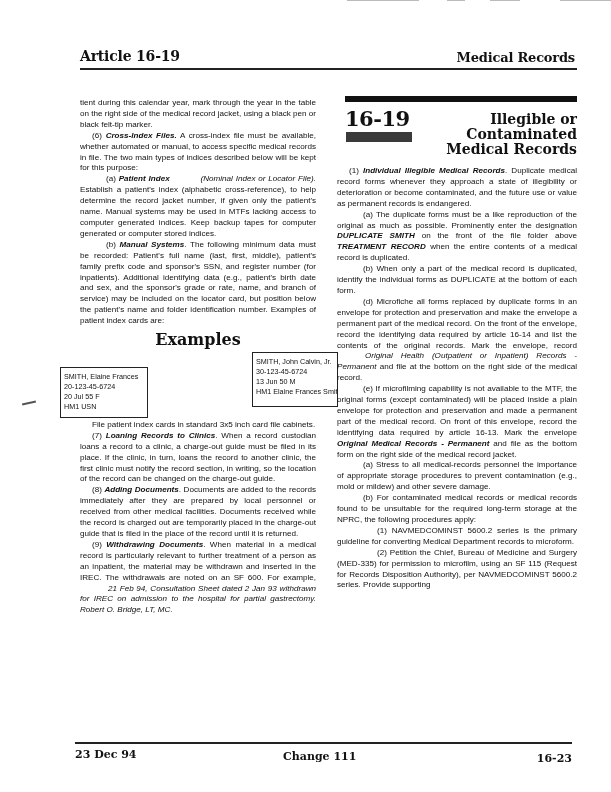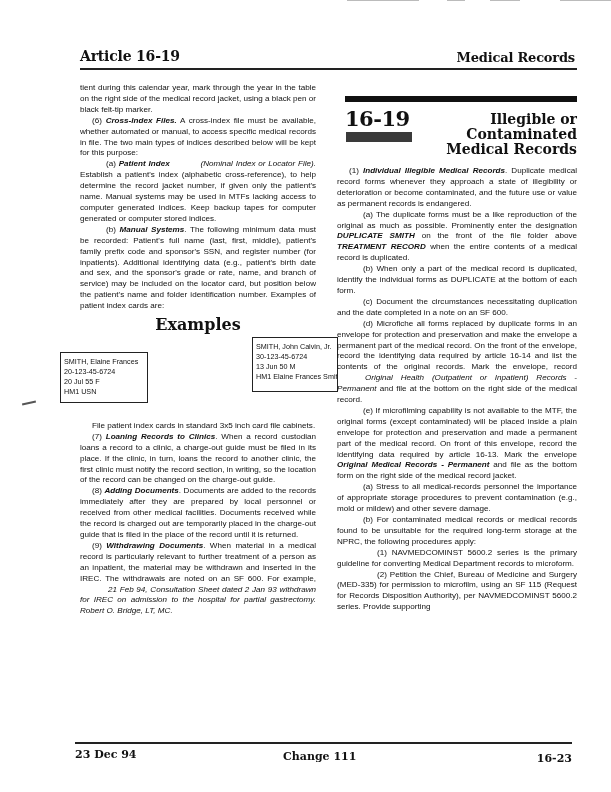--- a/index.html
+++ b/index.html
@@ -14,21 +14,21 @@
   .hdr-rule { position: absolute; left: 80px; top: 68px; width: 497px; height: 1.5px; background: #222; }
 
   .col { position: absolute; font-size: 8.1px; line-height: 10.9px; text-align: justify; }
   .col p { margin: 0; }
   .col .i1 { text-indent: 12px; }
   .col .i2 { text-indent: 26px; }
   .col .i3 { text-indent: 40px; }
   .bi { font-weight: bold; font-style: italic; }
   .it { font-style: italic; padding-left: 28px; }
 
-  #left-col { left: 80px; top: 83px; width: 236px; }
+  #left-col { left: 80px; top: 98px; width: 236px; }
   #right-col { left: 337px; top: 166px; width: 240px; }
 
   .examples-title { text-align: center; font-size: 16px; margin: 8px 0 6px 0; text-indent: 0; }
   .cards { display: flex; justify-content: space-between; margin: 0 -22px 0 -8px; }
   .card { border: 1.2px solid #222; font-size: 7.2px; line-height: 10px; padding: 4px 3px; text-align: left; text-indent: 0; white-space: nowrap; }
   .card-1 { width: 80px; height: 41px; margin-left: -12px; margin-top: 15px; }
   .card-2 { width: 78px; height: 45px; overflow: hidden; }
 
   .bar-top { position: absolute; left: 345px; top: 96px; width: 232px; height: 6px; background: #111; }
   .art-num { position: absolute; left: 345px; top: 106px; font-size: 21px; letter-spacing: -0.5px; }
@@ -74,21 +74,21 @@
       <div>HM1 USN</div>
     </div>
     <div class="card card-2">
       <div>SMITH, John Calvin, Jr.</div>
       <div>30-123-45-6724</div>
       <div>13 Jun 50     M</div>
       <div>HM1 Elaine Frances Smith</div>
     </div>
   </div>
 
-  <p class="i1" style="margin-top:18px;">File patient index cards in standard 3x5 inch card file cabinets.</p>
+  <p class="i1" style="margin-top:2px;">File patient index cards in standard 3x5 inch card file cabinets.</p>
 
   <p class="i1"><span>(7)</span> <span class="bi">Loaning Records to Clinics</span><span>. When a record custodian loans a record to a clinic, a charge-out guide must be filed in its place. If the clinic, in turn, loans the record to another clinic, the first clinic must notify the record section, in writing, so the location of the record can be changed on the charge-out guide.</span></p>
 
   <p class="i1"><span>(8)</span> <span class="bi">Adding Documents</span><span>. Documents are added to the records immediately after they are prepared by local personnel or received from other medical facilities. Documents received while the record is charged out are temporarily placed in the charge-out guide that is filed in the place of the record until it is returned.</span></p>
 
   <p class="i1"><span>(9)</span> <span class="bi">Withdrawing Documents</span><span>. When material in a medical record is particularly relevant to further treatment of a person as an inpatient, the material may be withdrawn and inserted in the IREC. The withdrawals are noted on an SF 600. For example, </span><span class="it">21 Feb 94, Consultation Sheet dated 2 Jan 93 withdrawn for IREC on admission to the hospital for partial gastrectomy. Robert O. Bridge, LT, MC.</span></p>
 </div>
 
 <div class="bar-top"></div>
 <div class="art-num serif-b">16-19</div>
@@ -98,21 +98,20 @@
   <div>Contaminated</div>
   <div>Medical Records</div>
 </div>
 
 <div id="right-col" class="col sans">
   <p class="i1"><span>(1)</span> <span class="bi">Individual Illegible Medical Records</span><span>. Duplicate medical record forms whenever they approach a state of illegibility or deterioration or become contaminated, and the future use or value as permanent records is endangered.</span></p>
 
   <p class="i2"><span>(a) The duplicate forms must be a like reproduction of the original as much as possible. Prominently enter the designation </span><span class="bi">DUPLICATE SMITH</span><span> on the front of the file folder above </span><span class="bi">TREATMENT RECORD</span><span> when the entire contents of a medical record is duplicated.</span></p>
 
   <p class="i2">(b) When only a part of the medical record is duplicated, identify the individual forms as DUPLICATE at the bottom of each form.</p>
-  <p class="i2">(c) Document the circumstances necessitating duplication and the date completed in a note on an SF 600.</p>
 
   <p class="i2"><span>(d) Microfiche all forms replaced by duplicate forms in an envelope for protection and preservation and make the envelope a permanent part of the medical record. On the front of the envelope, record the identifying data required by article 16-14 and list the contents of the original records. Mark the envelope, record </span><span class="it">Original Health (Outpatient or Inpatient) Records - Permanent</span><span> and file at the bottom on the right side of the medical record.</span></p>
 
   <p class="i2"><span>(e) If microfilming capability is not available to the MTF, the original forms (except contaminated) will be placed inside a plain envelope for protection and preservation and made a permanent part of the medical record. On front of this envelope, record the identifying data required by article 16-13. Mark the envelope </span><span class="bi">Original Medical Records - Permanent</span><span> and file as the bottom form on the right side of the medical record jacket.</span></p>
 
 
   <p class="i2">(a) Stress to all medical-records personnel the importance of appropriate storage procedures to prevent contamination (e.g., mold or mildew) and other severe damage.</p>
   <p class="i2">(b) For contaminated medical records or medical records found to be unsuitable for the required long-term storage at the NPRC, the following procedures apply:</p>
   <p class="i3">(1) NAVMEDCOMINST 5600.2 series is the primary guideline for converting Medical Department records to microform.</p>
   <p class="i3">(2) Petition the Chief, Bureau of Medicine and Surgery (MED-335) for permission to microfilm, using an SF 115 (Request for Records Disposition Authority), per NAVMEDCOMINST 5600.2 series. Provide supporting</p>

